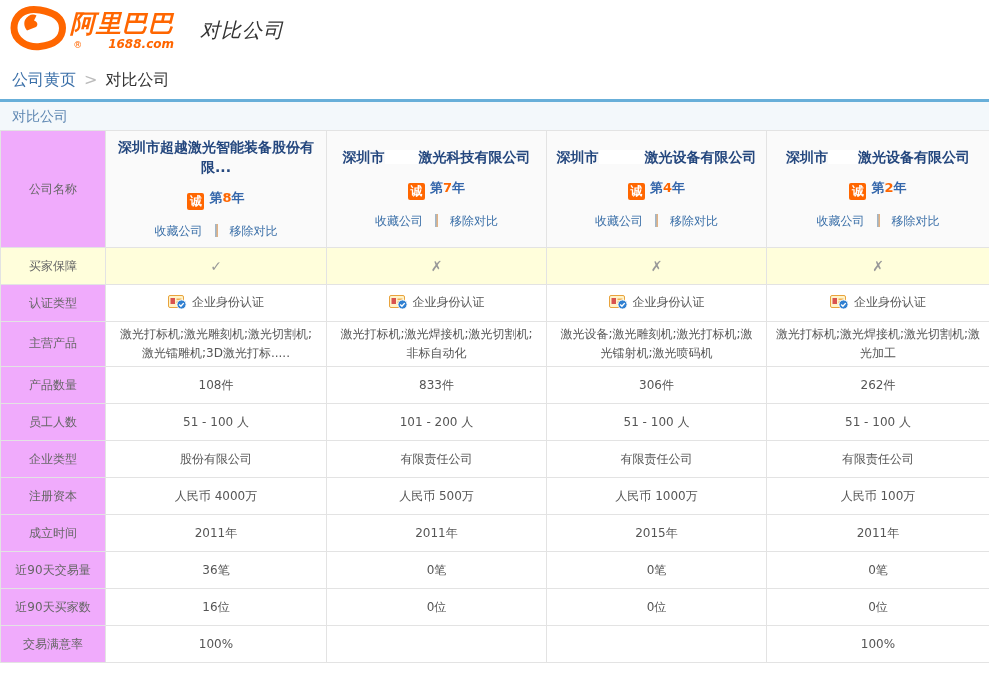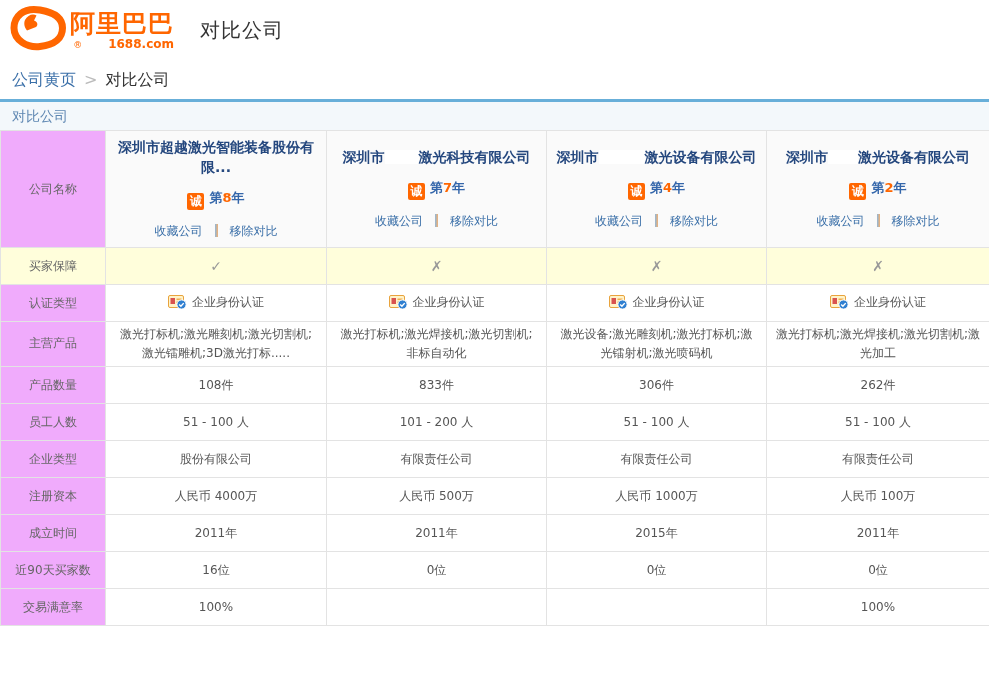--- a/index.html
+++ b/index.html
@@ -1,21 +1,21 @@
 <!DOCTYPE html>
 <html><head>
 <meta charset="utf-8">
 <style>
   html,body{margin:0;padding:0;}
   body{
     width:989px;height:692px;overflow:hidden;background:#fff;
     font-family:"DejaVu Sans","Liberation Sans",sans-serif;
   }
   
-  .hdr{display:flex;align-items:center;height:60px;padding-left:10px;box-sizing:border-box;}
+  .hdr{display:flex;align-items:center;height:60px;padding-left:10px;box-sizing:border-box;font-style:italic;}
   .logo{display:flex;align-items:center;}
   .logo-txt{color:#FF6600;margin-left:4px;line-height:1;}
   .logo-cn{font-size:25px;font-weight:bold;letter-spacing:1px;}
   .logo-sub{display:flex;align-items:flex-end;justify-content:flex-end;margin-top:2px;}
   .logo-reg{font-size:9px;margin-right:26px;}
   .logo-dom{font-size:12px;font-weight:bold;}
   .pg-title{font-size:20px;color:#333;margin-left:26px;letter-spacing:1px;}
   
   .crumb{padding:10px 0 8px 12px;font-size:16px;color:#aaa;}
   .crumb a{color:#3A6FA8;text-decoration:none;cursor:pointer;}
@@ -214,20 +214,27 @@
   </tr>
 
   <tr class="std">
     <td class="lbl">成立时间</td>
     <td>2011年</td>
     <td>2011年</td>
     <td>2015年</td>
     <td>2011年</td>
   </tr>
 
+  <tr class="std">
+    <td class="lbl">近90天交易量</td>
+    <td>36笔</td>
+    <td>0笔</td>
+    <td>0笔</td>
+    <td>0笔</td>
+  </tr>
 
   <tr class="std">
     <td class="lbl">近90天买家数</td>
     <td>16位</td>
     <td>0位</td>
     <td>0位</td>
     <td>0位</td>
   </tr>
 
   <tr class="std">

